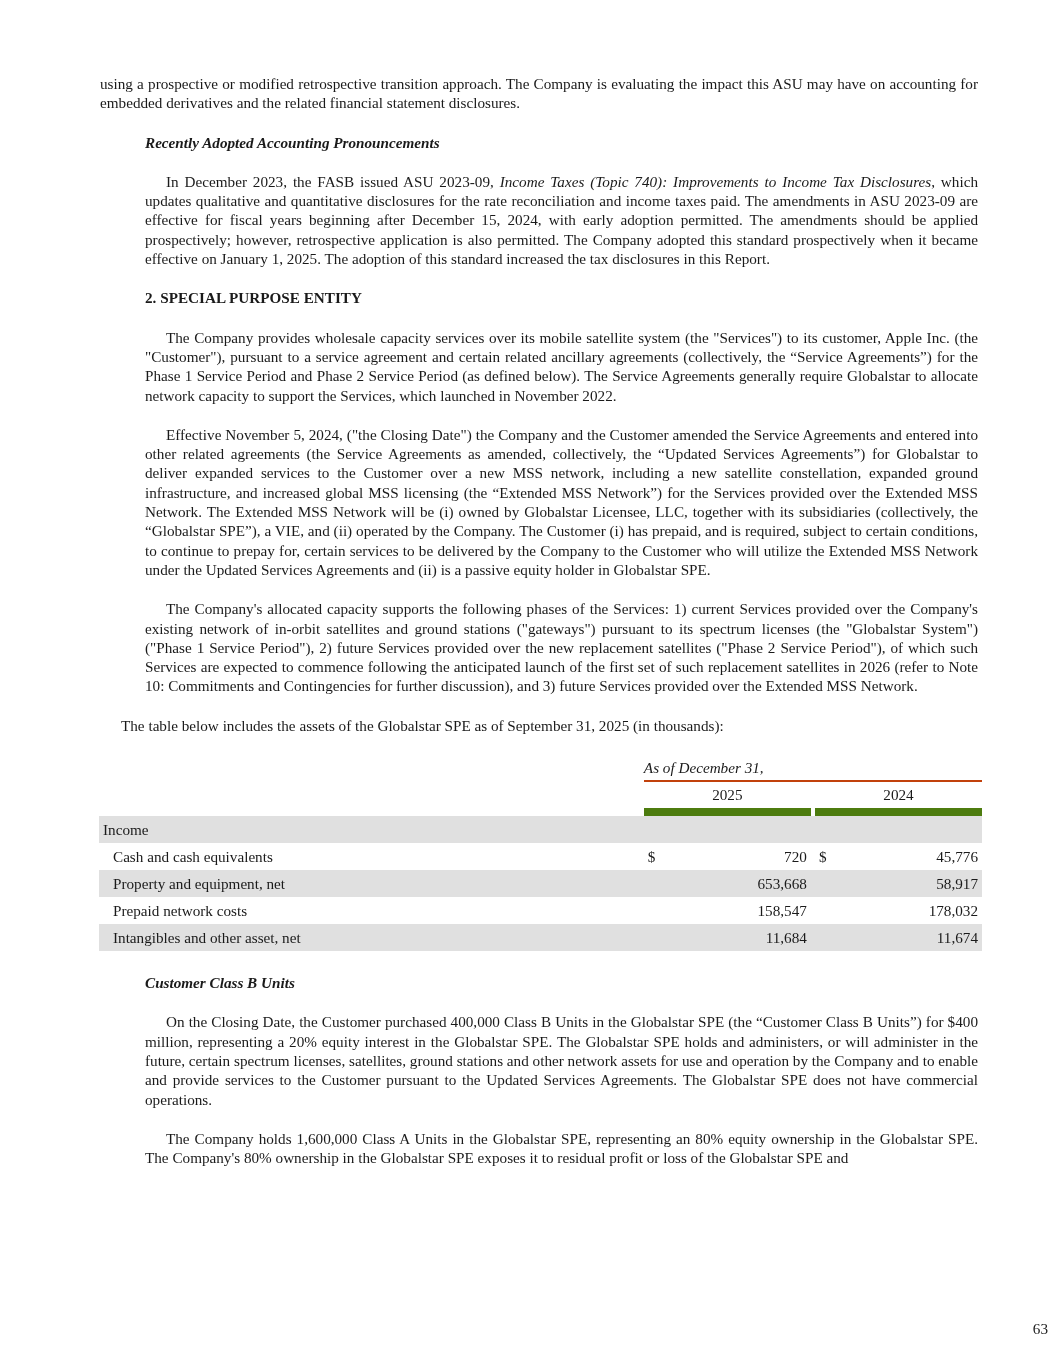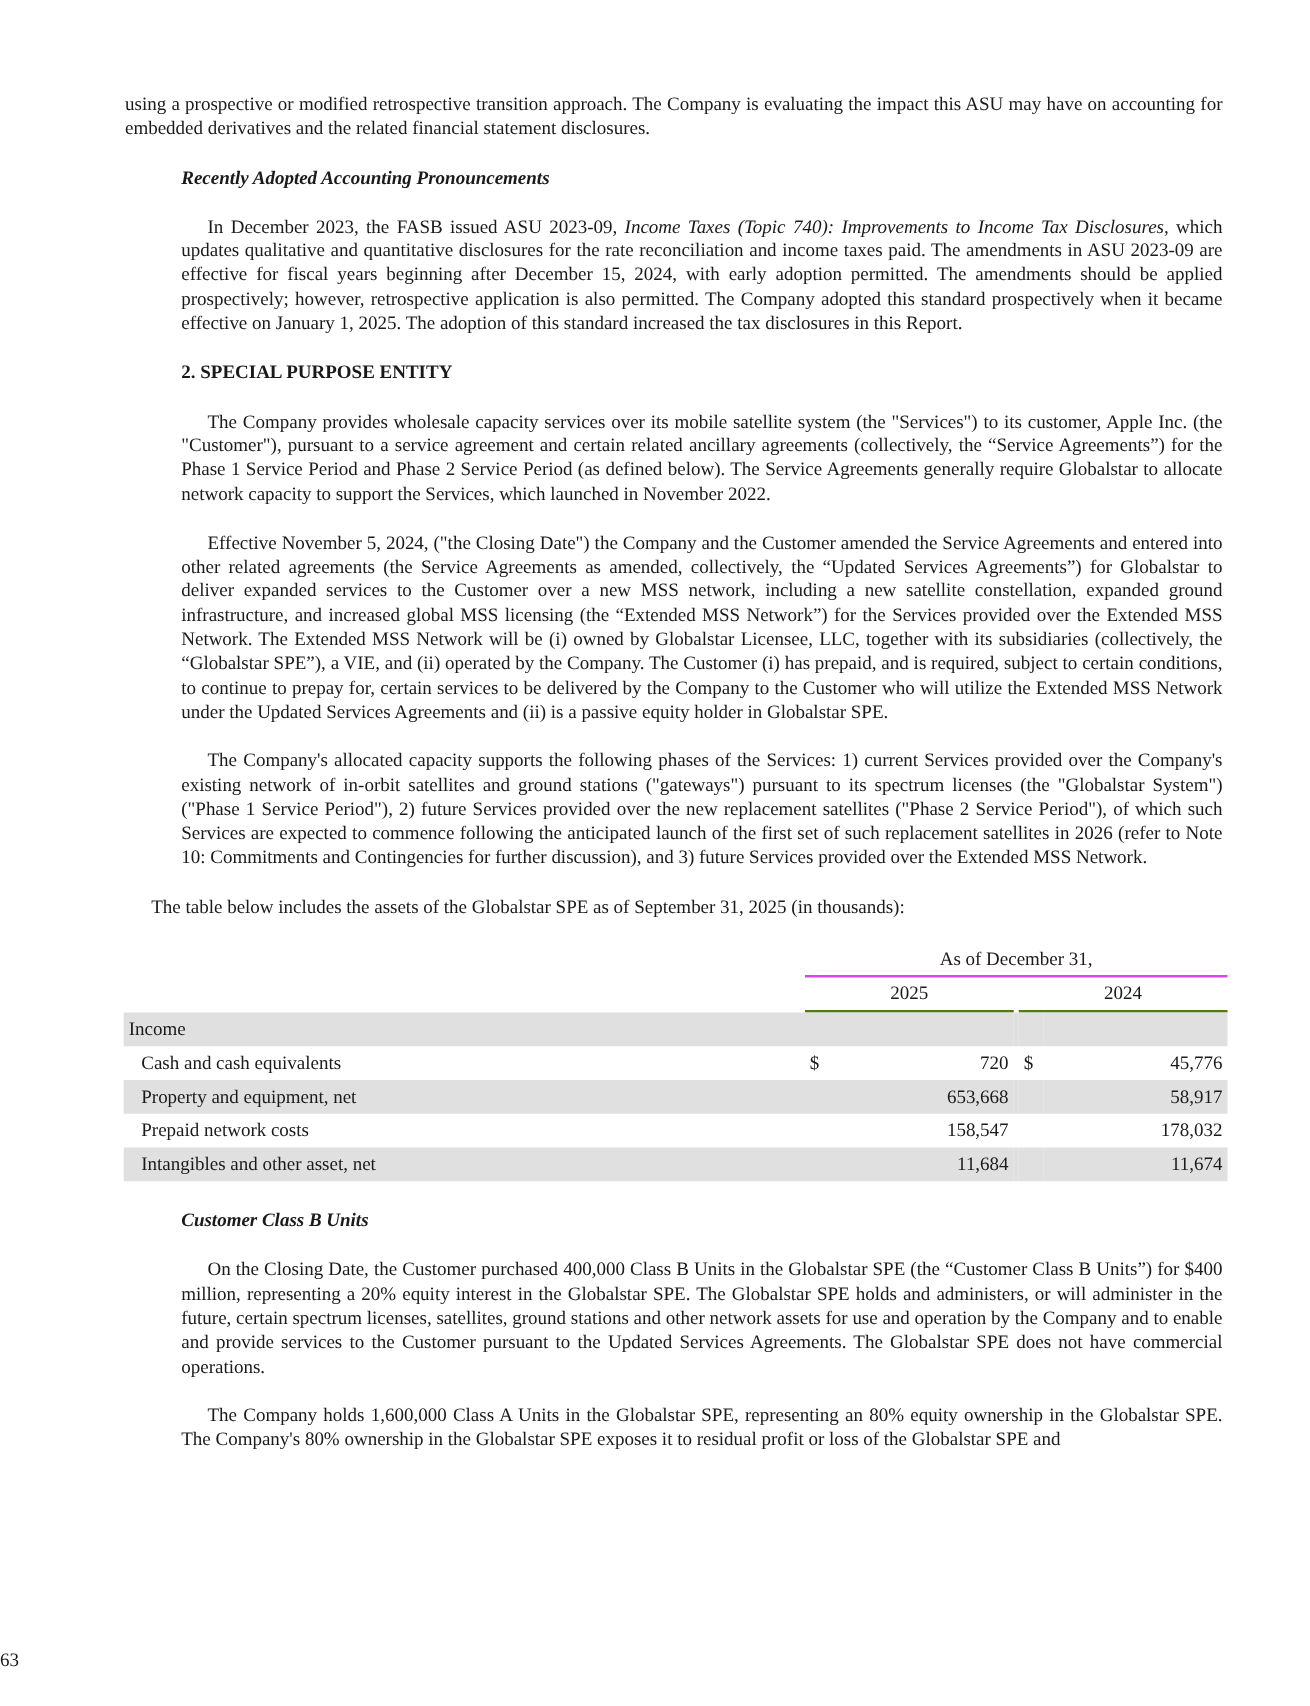--- a/index.html
+++ b/index.html
@@ -19,29 +19,29 @@
     table.fin {
       margin-top: 20px; border-collapse: separate; border-spacing: 0;
       width: 883px; margin-left: -1px; font-size: 15.2px;
     }
     table.fin td { padding: 0; height: 27px; vertical-align: middle; white-space: nowrap; }
     .col-label { width: 535px; }
     .col-dollar { width: 20px; }
     .col-num { width: 144px; }
     .col-gap { width: 4px; }
     .shade td { background: #e0e0e0; }
-    .hdr-span { text-align: center; border-bottom: 2px solid #d946ef; height: 24px !important; }
-    .hdr-year { text-align: center; border-bottom: 2px solid #4d7c0f; height: 26px !important; }
+    .hdr-span { text-align: left; border-bottom: 2px solid #c2410c; height: 24px !important; font-style: italic; }
+    .hdr-year { text-align: center; border-bottom: 8px solid #4d7c0f; height: 26px !important; }
     .label-sub { padding-left: 14px !important; }
     .label-main { padding-left: 4px !important; }
     .num { text-align: right; padding-right: 4px !important; }
     .dol { padding-left: 4px !important; }
     .top-line { border-top: 1.5px solid #000; }
     .dbl { border-bottom: 4px double #000; }
-    .page-num { position: absolute; top: 1319px; left: 0; width: 1048px; text-align: left; }
+    .page-num { position: absolute; top: 1319px; left: 0; width: 1048px; text-align: right; }
   </style>
 </head>
 <body>
 
 <div class="page">
 
   <p>using a prospective or modified retrospective transition approach. The Company is evaluating the impact this ASU may have on accounting for embedded derivatives and the related financial statement disclosures.</p>
 
   <p class="gap heading-italic">Recently Adopted Accounting Pronouncements</p>
 

